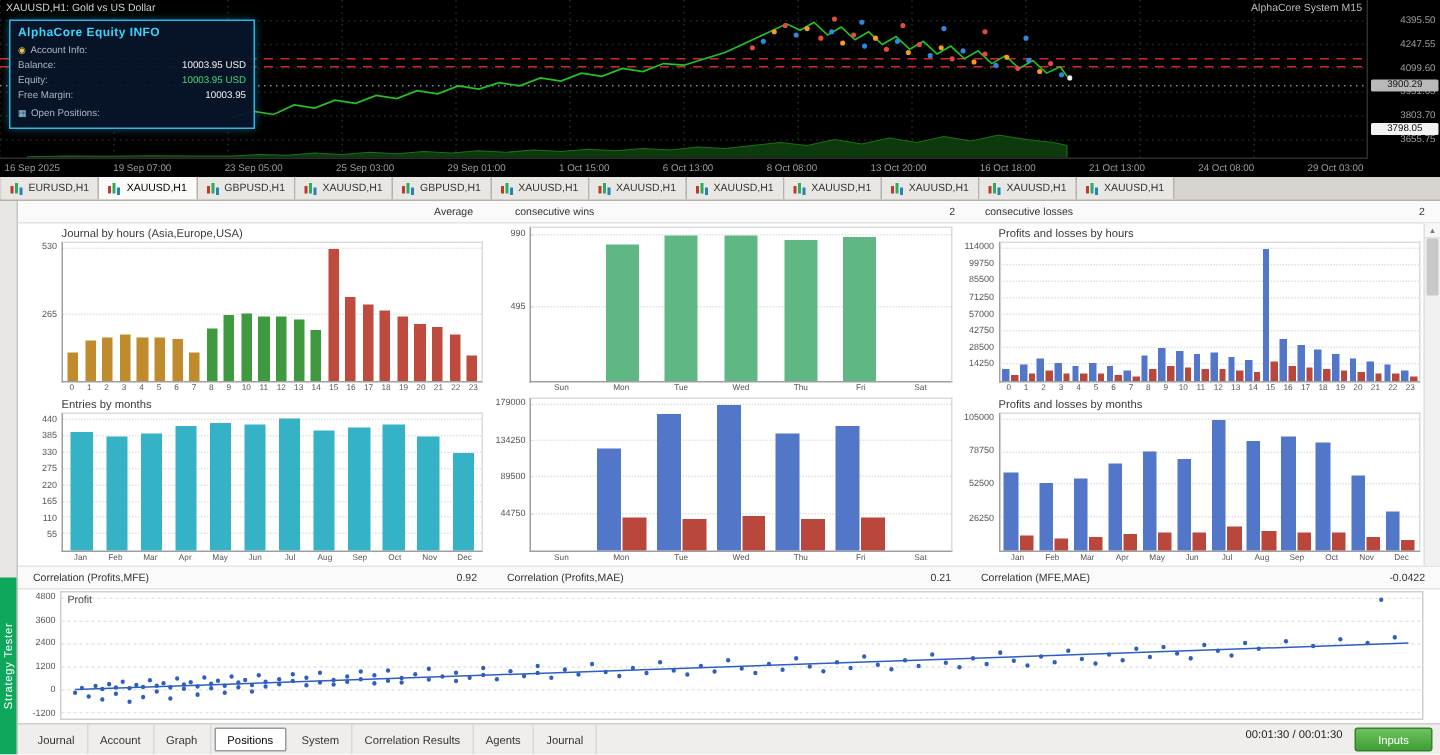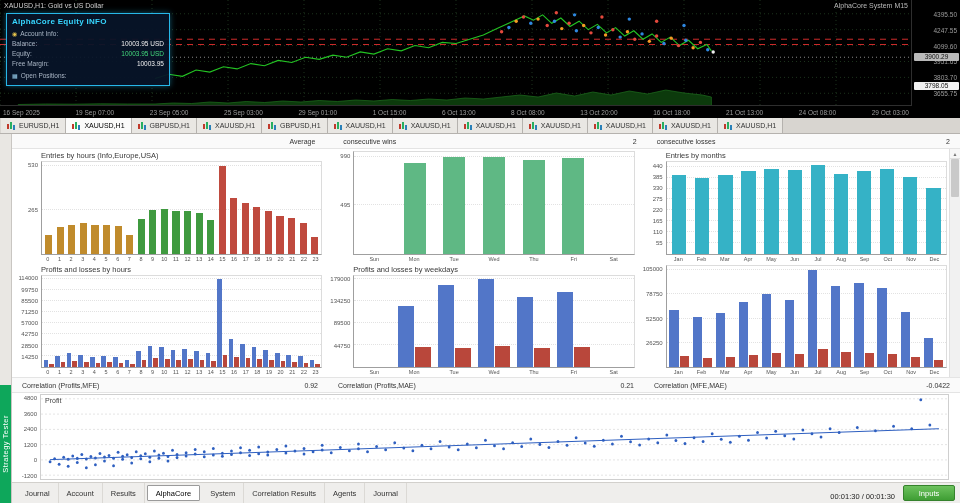--- a/index.html
+++ b/index.html
@@ -72,21 +72,21 @@
 
   .scatter-wrap{height:86px;flex:none;display:flex;padding:1px 11px 2px 2px;}
   .yaxis2{width:26px;flex:none;position:relative;}
   .scatter-plot{flex:1;position:relative;background:#fff;border:1px solid #cfcfcf;min-width:0;}
   .scatter-plot svg{position:absolute;left:0;top:0;width:100%;height:100%;}
   .scatter-title{position:absolute;top:2px;left:4px;font-size:7px;color:#444;z-index:1;}
 
   .bottom-bar{height:20px;flex:none;display:flex;align-items:center;background:#efeeec;border-top:1px solid #d2d0cc;padding:0 5px;}
   .btab{font-size:7.5px;color:#333;padding:0 8px;height:100%;display:flex;align-items:center;border-right:1px solid #dbd9d5;white-space:nowrap;}
   .btab.active{background:#fff;border:1px solid #9b9b9b;height:14px;border-radius:1px;margin:0 2px;color:#000;}
-  .bb-right{margin-left:auto;display:flex;align-items:flex-end;gap:8px;}
+  .bb-right{margin-left:auto;display:flex;align-items:flex-start;gap:8px;}
   .bb-time{font-size:7.5px;color:#222;white-space:nowrap;}
   .start-btn{width:50px;height:14px;background:linear-gradient(#6dc25e,#3f9e34);border:1px solid #35822c;border-radius:2px;color:#fff;font-size:7.5px;display:flex;align-items:center;justify-content:center;cursor:pointer;}
 
   .vscroll{position:absolute;top:0;right:0;bottom:0;width:10px;background:#f1f1f1;border-left:1px solid #e0e0e0;}
   .vs-arrow{height:9px;display:flex;align-items:center;justify-content:center;font-size:5px;color:#777;background:#f7f7f7;border-bottom:1px solid #e0e0e0;}
   .vs-thumb{position:absolute;top:10px;left:1px;right:1px;height:38px;background:#c9c9c9;border-radius:1px;}
 </style>
 </head>
 <body>
 
@@ -283,21 +283,21 @@
         <div class="stats-cell">
           <span>consecutive losses</span>
           <span class="cell-value">2</span>
         </div>
       </div>
 
       <div class="charts-wrap">
         <div class="charts-grid">
 
           <div class="chart-box">
-            <div class="chart-title">Entries by hours (Info,Europe,USA)</div>
+            <div class="chart-title">Journal by hours (Asia,Europe,USA)</div>
             <div class="chart-body">
               <div class="yaxis">
                   <div class="ytick" style="bottom: 95.4955%;">530</div>
                   <div class="ytick" style="bottom: 47.7477%;">265</div>
                 </div>
               <div class="plot-col">
                 <div class="plot">
                     <div class="hgrid" style="bottom: 95.4955%;"></div>
                     <div class="hgrid" style="bottom: 47.7477%;"></div>
                     <div class="bargroup">
@@ -442,98 +442,20 @@
                     <div class="xlab">Wed</div>
                     <div class="xlab">Thu</div>
                     <div class="xlab">Fri</div>
                     <div class="xlab">Sat</div>
                   </div>
               </div>
             </div>
           </div>
 
           <div class="chart-box">
-            <div class="chart-title">Entries by months</div>
-            <div class="chart-body">
-              <div class="yaxis">
-                  <div class="ytick" style="bottom: 94.6237%;">440</div>
-                  <div class="ytick" style="bottom: 82.7957%;">385</div>
-                  <div class="ytick" style="bottom: 70.9677%;">330</div>
-                  <div class="ytick" style="bottom: 59.1398%;">275</div>
-                  <div class="ytick" style="bottom: 47.3118%;">220</div>
-                  <div class="ytick" style="bottom: 35.4839%;">165</div>
-                  <div class="ytick" style="bottom: 23.6559%;">110</div>
-                  <div class="ytick" style="bottom: 11.828%;">55</div>
-                </div>
-              <div class="plot-col">
-                <div class="plot">
-                    <div class="hgrid" style="bottom: 94.6237%;"></div>
-                    <div class="hgrid" style="bottom: 82.7957%;"></div>
-                    <div class="hgrid" style="bottom: 70.9677%;"></div>
-                    <div class="hgrid" style="bottom: 59.1398%;"></div>
-                    <div class="hgrid" style="bottom: 47.3118%;"></div>
-                    <div class="hgrid" style="bottom: 35.4839%;"></div>
-                    <div class="hgrid" style="bottom: 23.6559%;"></div>
-                    <div class="hgrid" style="bottom: 11.828%;"></div>
-                    <div class="bargroup">
-                      <div class="bar" style="height: 86.0215%; background: rgb(53, 178, 198);"></div>
-                    </div>
-                    <div class="bargroup">
-                      <div class="bar" style="height: 82.7957%; background: rgb(53, 178, 198);"></div>
-                    </div>
-                    <div class="bargroup">
-                      <div class="bar" style="height: 85.5914%; background: rgb(53, 178, 198);"></div>
-                    </div>
-                    <div class="bargroup">
-                      <div class="bar" style="height: 90.3226%; background: rgb(53, 178, 198);"></div>
-                    </div>
-                    <div class="bargroup">
-                      <div class="bar" style="height: 92.9032%; background: rgb(53, 178, 198);"></div>
-                    </div>
-                    <div class="bargroup">
-                      <div class="bar" style="height: 91.3978%; background: rgb(53, 178, 198);"></div>
-                    </div>
-                    <div class="bargroup">
-                      <div class="bar" style="height: 96.3441%; background: rgb(53, 178, 198);"></div>
-                    </div>
-                    <div class="bargroup">
-                      <div class="bar" style="height: 87.0968%; background: rgb(53, 178, 198);"></div>
-                    </div>
-                    <div class="bargroup">
-                      <div class="bar" style="height: 89.8925%; background: rgb(53, 178, 198);"></div>
-                    </div>
-                    <div class="bargroup">
-                      <div class="bar" style="height: 92.043%; background: rgb(53, 178, 198);"></div>
-                    </div>
-                    <div class="bargroup">
-                      <div class="bar" style="height: 83.4409%; background: rgb(53, 178, 198);"></div>
-                    </div>
-                    <div class="bargroup">
-                      <div class="bar" style="height: 71.3978%; background: rgb(53, 178, 198);"></div>
-                    </div>
-                  </div>
-                <div class="xaxis">
-                    <div class="xlab">Jan</div>
-                    <div class="xlab">Feb</div>
-                    <div class="xlab">Mar</div>
-                    <div class="xlab">Apr</div>
-                    <div class="xlab">May</div>
-                    <div class="xlab">Jun</div>
-                    <div class="xlab">Jul</div>
-                    <div class="xlab">Aug</div>
-                    <div class="xlab">Sep</div>
-                    <div class="xlab">Oct</div>
-                    <div class="xlab">Nov</div>
-                    <div class="xlab">Dec</div>
-                  </div>
-              </div>
-            </div>
-          </div>
-
-          <div class="chart-box">
             <div class="chart-title">Profits and losses by hours</div>
             <div class="chart-body">
               <div class="yaxis">
                   <div class="ytick" style="bottom: 95.7983%;">114000</div>
                   <div class="ytick" style="bottom: 83.8235%;">99750</div>
                   <div class="ytick" style="bottom: 71.8487%;">85500</div>
                   <div class="ytick" style="bottom: 59.8739%;">71250</div>
                   <div class="ytick" style="bottom: 47.8992%;">57000</div>
                   <div class="ytick" style="bottom: 35.9244%;">42750</div>
                   <div class="ytick" style="bottom: 23.9496%;">28500</div>
@@ -670,21 +592,98 @@
                     <div class="xlab">20</div>
                     <div class="xlab">21</div>
                     <div class="xlab">22</div>
                     <div class="xlab">23</div>
                   </div>
               </div>
             </div>
           </div>
 
           <div class="chart-box">
-            <div class="chart-title">Profits and losses by weekdays</div>
+            <div class="chart-title">Entries by months</div>
+            <div class="chart-body">
+              <div class="yaxis">
+                  <div class="ytick" style="bottom: 94.6237%;">440</div>
+                  <div class="ytick" style="bottom: 82.7957%;">385</div>
+                  <div class="ytick" style="bottom: 70.9677%;">330</div>
+                  <div class="ytick" style="bottom: 59.1398%;">275</div>
+                  <div class="ytick" style="bottom: 47.3118%;">220</div>
+                  <div class="ytick" style="bottom: 35.4839%;">165</div>
+                  <div class="ytick" style="bottom: 23.6559%;">110</div>
+                  <div class="ytick" style="bottom: 11.828%;">55</div>
+                </div>
+              <div class="plot-col">
+                <div class="plot">
+                    <div class="hgrid" style="bottom: 94.6237%;"></div>
+                    <div class="hgrid" style="bottom: 82.7957%;"></div>
+                    <div class="hgrid" style="bottom: 70.9677%;"></div>
+                    <div class="hgrid" style="bottom: 59.1398%;"></div>
+                    <div class="hgrid" style="bottom: 47.3118%;"></div>
+                    <div class="hgrid" style="bottom: 35.4839%;"></div>
+                    <div class="hgrid" style="bottom: 23.6559%;"></div>
+                    <div class="hgrid" style="bottom: 11.828%;"></div>
+                    <div class="bargroup">
+                      <div class="bar" style="height: 86.0215%; background: rgb(53, 178, 198);"></div>
+                    </div>
+                    <div class="bargroup">
+                      <div class="bar" style="height: 82.7957%; background: rgb(53, 178, 198);"></div>
+                    </div>
+                    <div class="bargroup">
+                      <div class="bar" style="height: 85.5914%; background: rgb(53, 178, 198);"></div>
+                    </div>
+                    <div class="bargroup">
+                      <div class="bar" style="height: 90.3226%; background: rgb(53, 178, 198);"></div>
+                    </div>
+                    <div class="bargroup">
+                      <div class="bar" style="height: 92.9032%; background: rgb(53, 178, 198);"></div>
+                    </div>
+                    <div class="bargroup">
+                      <div class="bar" style="height: 91.3978%; background: rgb(53, 178, 198);"></div>
+                    </div>
+                    <div class="bargroup">
+                      <div class="bar" style="height: 96.3441%; background: rgb(53, 178, 198);"></div>
+                    </div>
+                    <div class="bargroup">
+                      <div class="bar" style="height: 87.0968%; background: rgb(53, 178, 198);"></div>
+                    </div>
+                    <div class="bargroup">
+                      <div class="bar" style="height: 89.8925%; background: rgb(53, 178, 198);"></div>
+                    </div>
+                    <div class="bargroup">
+                      <div class="bar" style="height: 92.043%; background: rgb(53, 178, 198);"></div>
+                    </div>
+                    <div class="bargroup">
+                      <div class="bar" style="height: 83.4409%; background: rgb(53, 178, 198);"></div>
+                    </div>
+                    <div class="bargroup">
+                      <div class="bar" style="height: 71.3978%; background: rgb(53, 178, 198);"></div>
+                    </div>
+                  </div>
+                <div class="xaxis">
+                    <div class="xlab">Jan</div>
+                    <div class="xlab">Feb</div>
+                    <div class="xlab">Mar</div>
+                    <div class="xlab">Apr</div>
+                    <div class="xlab">May</div>
+                    <div class="xlab">Jun</div>
+                    <div class="xlab">Jul</div>
+                    <div class="xlab">Aug</div>
+                    <div class="xlab">Sep</div>
+                    <div class="xlab">Oct</div>
+                    <div class="xlab">Nov</div>
+                    <div class="xlab">Dec</div>
+                  </div>
+              </div>
+            </div>
+          </div>
+
+          <div class="chart-box">
             <div class="chart-body">
               <div class="yaxis">
                   <div class="ytick" style="bottom: 95.7219%;">179000</div>
                   <div class="ytick" style="bottom: 71.7914%;">134250</div>
                   <div class="ytick" style="bottom: 47.861%;">89500</div>
                   <div class="ytick" style="bottom: 23.9305%;">44750</div>
                 </div>
               <div class="plot-col">
                 <div class="plot">
                     <div class="hgrid" style="bottom: 95.7219%;"></div>
@@ -727,20 +726,21 @@
                     <div class="xlab">Wed</div>
                     <div class="xlab">Thu</div>
                     <div class="xlab">Fri</div>
                     <div class="xlab">Sat</div>
                   </div>
               </div>
             </div>
           </div>
 
           <div class="chart-box">
+            <div class="chart-title">Profits and losses by months</div>
             <div class="chart-body">
               <div class="yaxis">
                   <div class="ytick" style="bottom: 95.4545%;">105000</div>
                   <div class="ytick" style="bottom: 71.5909%;">78750</div>
                   <div class="ytick" style="bottom: 47.7273%;">52500</div>
                   <div class="ytick" style="bottom: 23.8636%;">26250</div>
                 </div>
               <div class="plot-col">
                 <div class="plot">
                     <div class="hgrid" style="bottom: 95.4545%;"></div>
@@ -991,22 +991,22 @@
               <circle cx="882" cy="27.772727272727273" r="1.4" fill="#2e5fc0"></circle>
               <line x1="9" y1="60.03636363636363" x2="891" y2="31.318181818181817" stroke="#2e5fc0" stroke-width="1" vector-effect="non-scaling-stroke"></line>
             </svg>
           </div>
       </div>
 
       <div class="bottom-bar">
         <div style="display:flex;align-items:center;height:100%;">
             <div class="btab">Journal</div>
             <div class="btab">Account</div>
-            <div class="btab">Results</div>
-            <div class="btab active">AlphaCore</div>
+            <div class="btab">Graph</div>
+            <div class="btab active">Positions</div>
             <div class="btab">System</div>
             <div class="btab">Correlation Results</div>
             <div class="btab">Agents</div>
             <div class="btab">Journal</div>
           </div>
         <div class="bb-right">
           <span class="bb-time">00:01:30 / 00:01:30</span>
           <div class="start-btn">Inputs</div>
         </div>
       </div>

